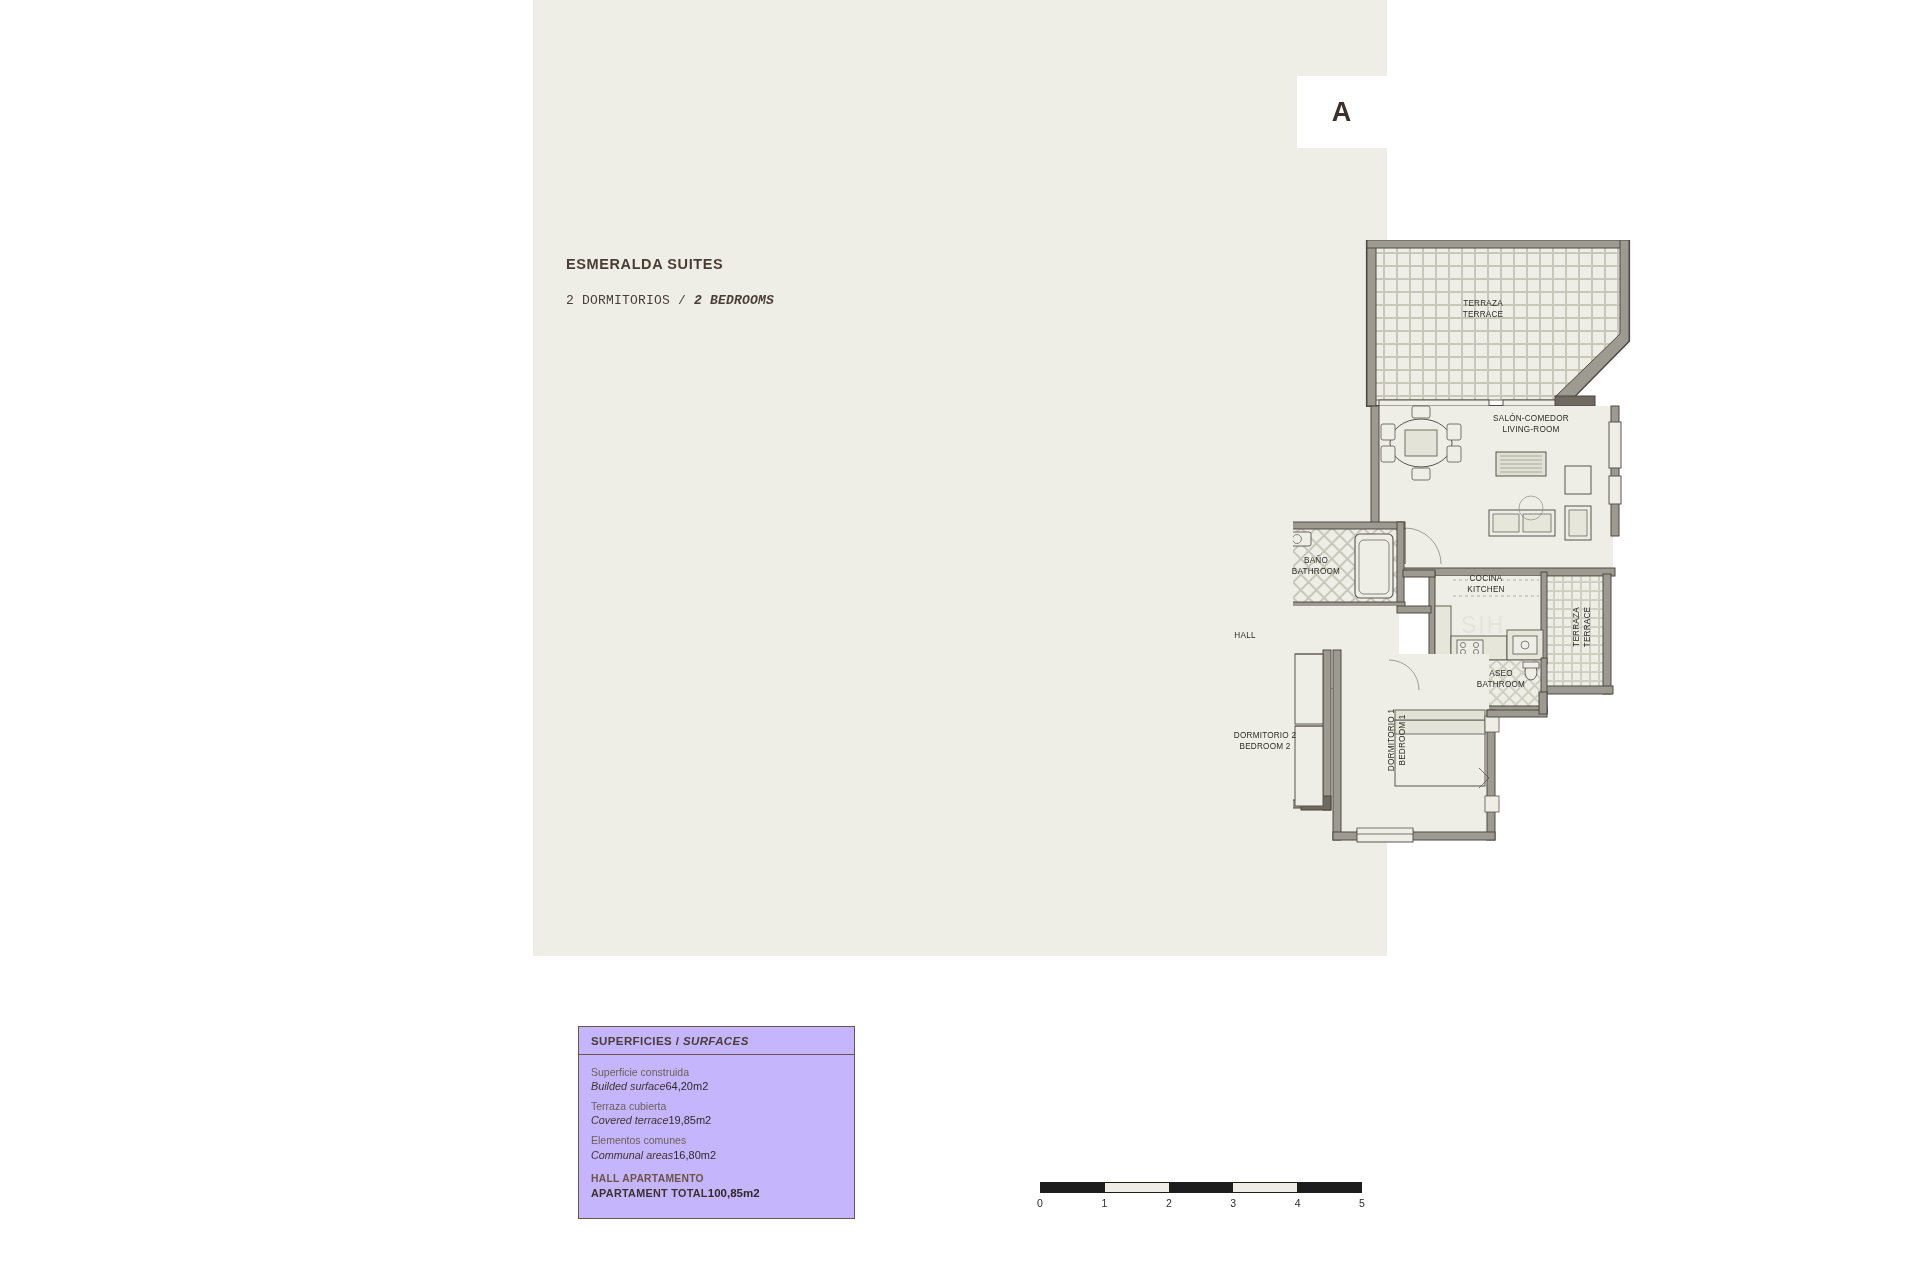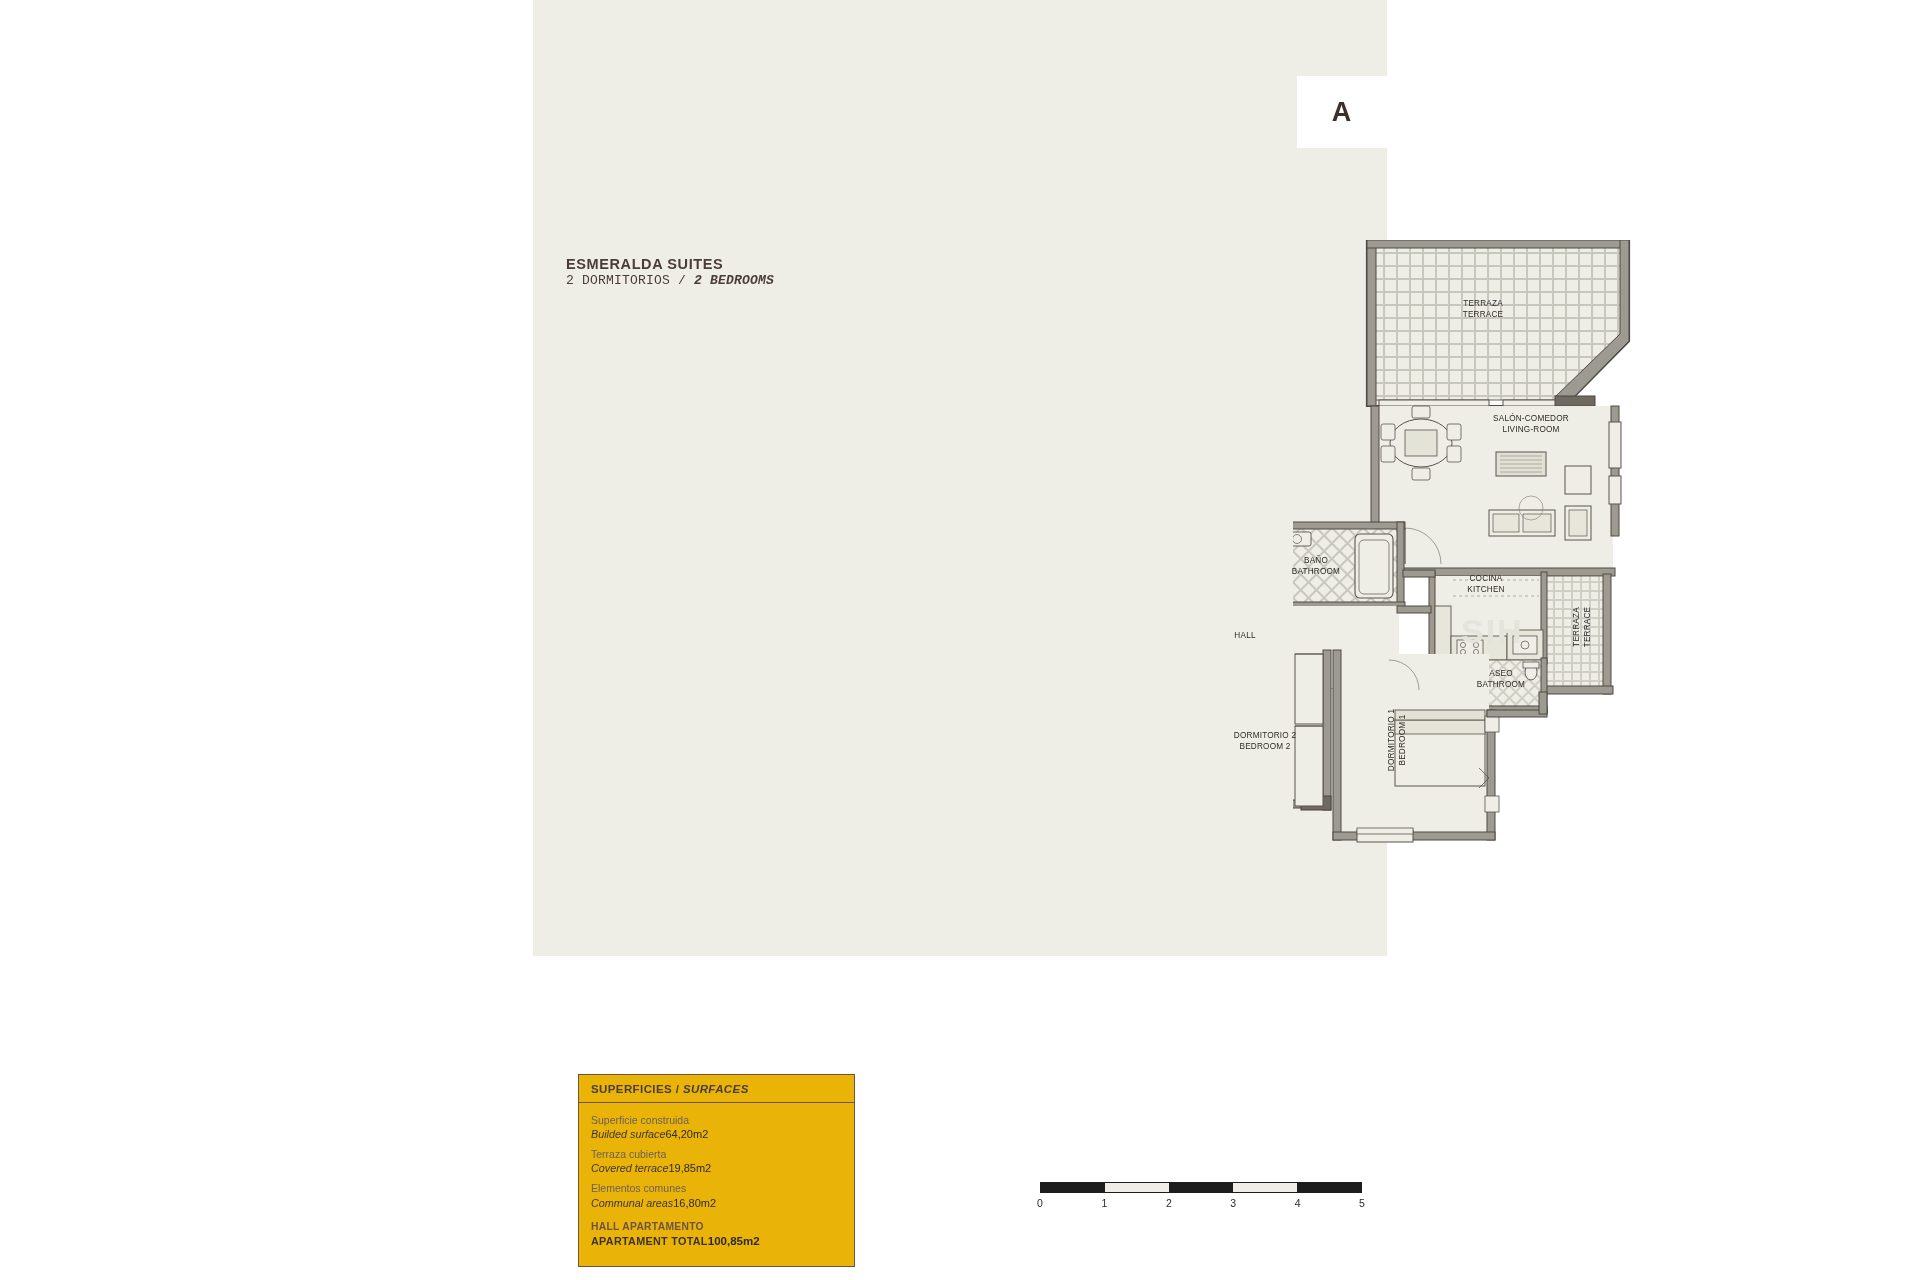--- a/index.html
+++ b/index.html
@@ -49,53 +49,52 @@
     position: absolute;
     left: 566px;
     top: 256px;
     width: 420px;
   }
   #title-block .t1 {
     font-size: 14.5px;
     font-weight: bold;
     letter-spacing: 0.6px;
     color: #4a3d36;
-    margin-bottom: 1px;
+    margin-bottom: 21px;
   }
   #title-block .t2 {
     font-size: 13px;
     color: #4a3d36;
     letter-spacing: 0.2px;
     font-family: Liberation Mono, monospace;
   }
   #title-block .t2 .it {
     font-style: italic;
     font-weight: bold;
   }
   
   #watermark {
     position: absolute;
     left: 928px;
     top: 612px;
-    font-size: 34px;
+    font-size: 23px;
     letter-spacing: 2px;
     color: #e4e4da;
-    font-weight: bold;
+    font-weight: normal;
     user-select: none;
   }
   
   #surfaces {
     position: absolute;
     left: 578px;
     top: 1026px;
     width: 277px;
     border: 1.5px solid #6d5346;
-    background: #eab308;
+    background: #c4b5fd;
     box-sizing: border-box;
-    margin-top: 48px;
   }
   #surfaces .head {
     border-bottom: 1.2px solid #6d5346;
     padding: 8px 12px 7px 12px;
     font-size: 11.5px;
     color: #4a3d36;
     letter-spacing: 0.4px;
   }
   #surfaces .head b { font-weight: bold; }
   #surfaces .head i { font-style: italic; font-weight: bold; }

